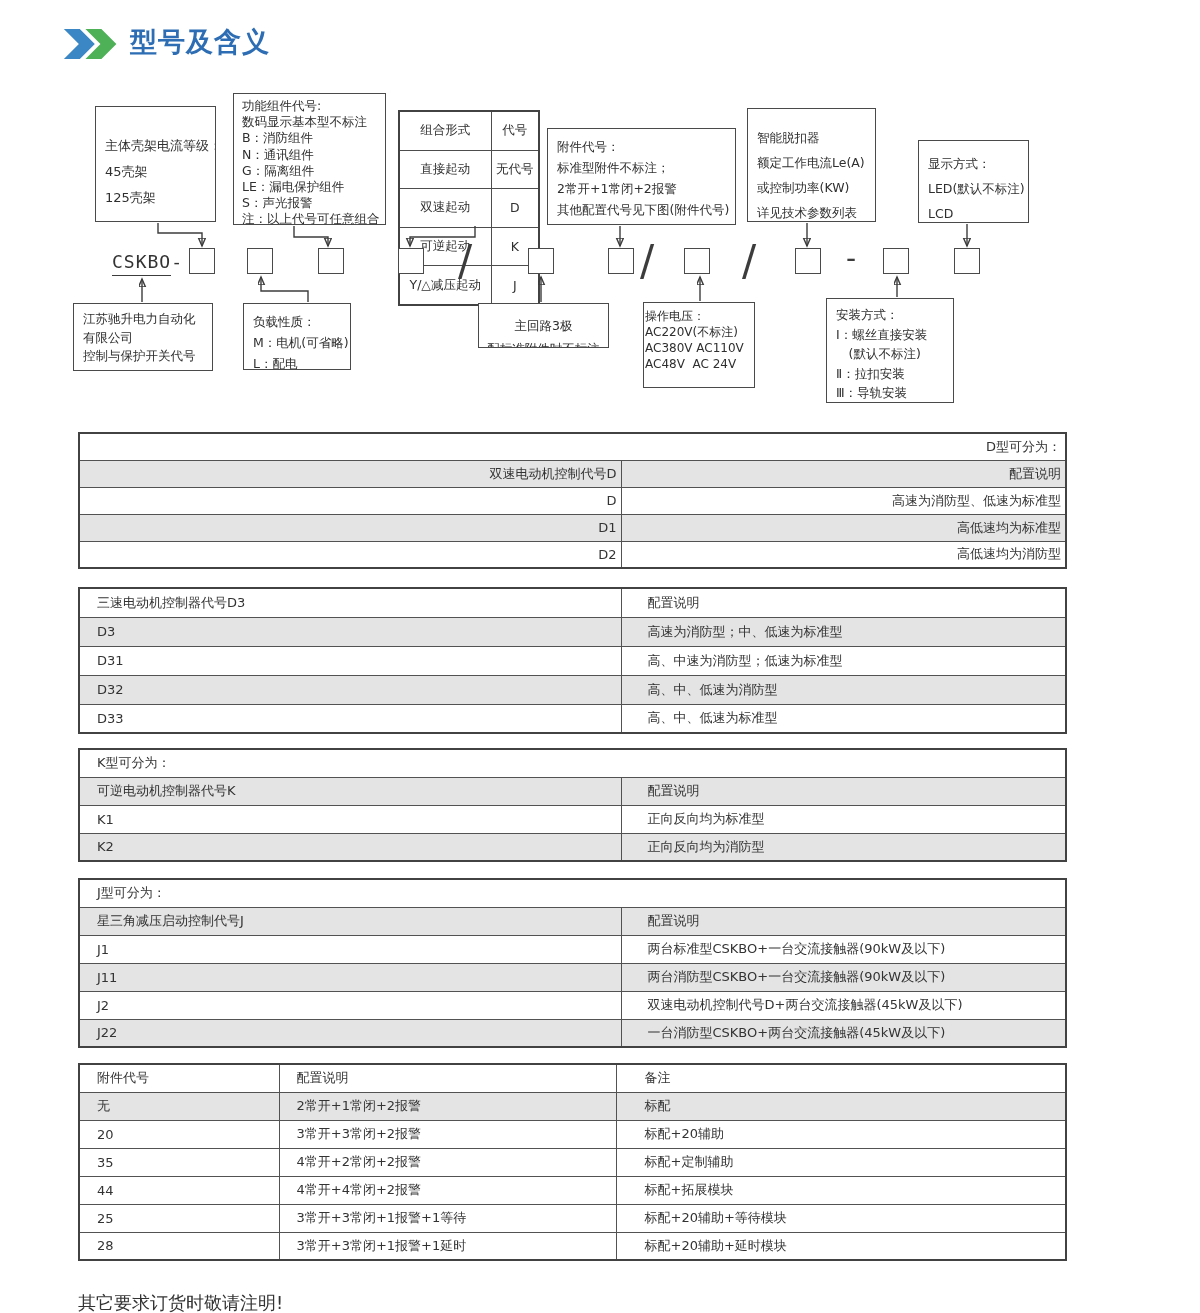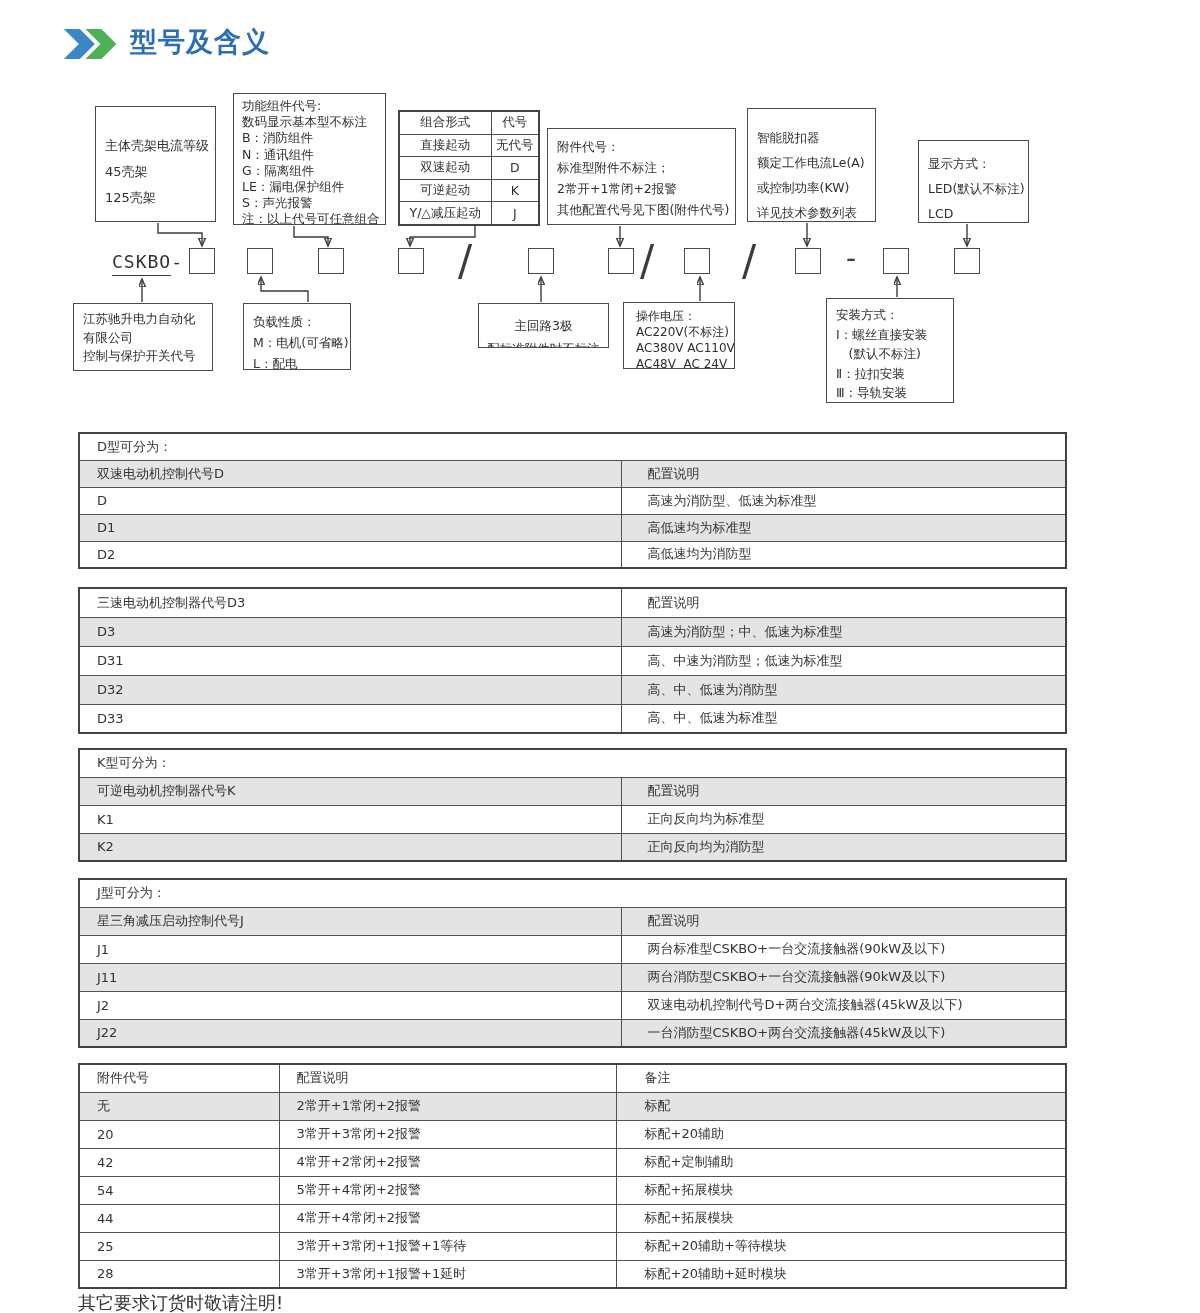--- a/index.html
+++ b/index.html
@@ -15,27 +15,27 @@
   .dbox{position:absolute;box-sizing:border-box;border:1.5px solid #4a4a4a;background:#fff;
         font-size:12.5px;color:#2f2f2f;white-space:pre;overflow:hidden;}
   .b-frame   {left:95px; top:106px;width:121px;height:116px;padding:26px 0 0 9px;line-height:26px;font-size:13px;}
   .b-func    {left:233px;top:93px; width:153px;height:132px;padding:4px 0 0 8px;line-height:16.2px;}
   .b-acc     {left:547px;top:128px;width:189px;height:97px;padding:7px 0 0 9px;line-height:21px;}
   .b-trip    {left:747px;top:108px;width:129px;height:114px;padding:16px 0 0 9px;line-height:25px;}
   .b-disp    {left:918px;top:140px;width:111px;height:83px;padding:10px 0 0 9px;line-height:25px;}
   .b-company {left:73px; top:303px;width:140px;height:68px;padding:6px 0 0 9px;line-height:18.5px;}
   .b-load    {left:243px;top:303px;width:108px;height:67px;padding:7px 0 0 9px;line-height:21px;}
   .b-circuit {left:478px;top:303px;width:131px;height:45px;padding:10px 0 0 0;line-height:23px;text-align:center;}
-  .b-volt    {left:623px;top:302px;width:112px;height:67px;padding:5px 0 0 12px;line-height:16px;font-size:12px;}
+  .b-volt    {left:643px;top:302px;width:112px;height:86px;padding:5px 0 0 1px;line-height:16px;font-size:12px;}
   .b-mount   {left:826px;top:298px;width:128px;height:105px;padding:6px 0 0 9px;line-height:19.5px;}
 
   
   .combo{position:absolute;left:398px;top:110px;border-collapse:collapse;table-layout:fixed;
          border:2px solid #424242;background:#fff;}
-  .combo td{border:1px solid #4d4d4d;height:21.6px;font-size:12.5px;text-align:center;padding:0 2px;color:#2f2f2f;}
+  .combo td{border:1px solid #4d4d4d;height:21.6px;font-size:12.5px;text-align:center;padding:8px 2px;color:#2f2f2f;}
 
   
   .code-prefix{position:absolute;left:112px;top:251px;font-family:"DejaVu Sans Mono","Liberation Mono",monospace;
                font-size:18px;color:#333;letter-spacing:1px;}
   .code-word{border-bottom:1.5px solid #3c3c3c;padding-bottom:3px;}
   .mbox{position:absolute;top:248px;width:26px;height:26px;box-sizing:border-box;
         border:1.5px solid #4a4a4a;background:#fff;}
   .sep{position:absolute;color:#3c3c3c;font-weight:400;}
   .sep-slash{top:238px;font-size:42px;line-height:46px;}
   .sep-dash{top:245px;font-size:28px;line-height:28px;}
@@ -44,21 +44,21 @@
   .connectors path{fill:none;stroke:#3c3c3c;stroke-width:1.4px;}
 
   
   .dtable{position:absolute;left:78px;width:987px;border-collapse:collapse;table-layout:fixed;
           border:2px solid #424242;background:#fff;}
   .dtable td{border:1px solid #525252;font-size:13px;color:#333;padding:0 4px 0 17px;vertical-align:middle;
              overflow:hidden;white-space:nowrap;}
   .dtable td.c2{padding-left:26px;}
   .dtable td.c3{padding-left:28px;}
   .dtable tr.shade td{background:#e4e4e4;}
-  .t-d  {top:432px;} .t-d  tr{height:27px;}
+  .t-d  {top:432px;} .t-d  tr{height:27px;text-align:right;}
   .t-d3 {top:587px;} .t-d3 tr{height:29px;}
   .t-k  {top:748px;} .t-k  tr{height:28px;}
   .t-j  {top:878px;} .t-j  tr{height:28px;}
   .t-acc{top:1063px;border-radius:26px;}.t-acc tr{height:28px;}
 
   .footer-note{position:absolute;left:78px;top:1291px;font-size:18px;color:#333;}
 </style>
 </head>
 <body>
 
@@ -309,28 +309,23 @@
       <td>无</td>
       <td>2常开+1常闭+2报警</td>
       <td class="c3">标配</td>
     </tr>
     <tr>
       <td>20</td>
       <td>3常开+3常闭+2报警</td>
       <td class="c3">标配+20辅助</td>
     </tr>
     <tr>
-      <td>42</td>
+      <td>35</td>
       <td>4常开+2常闭+2报警</td>
       <td class="c3">标配+定制辅助</td>
-    </tr>
-    <tr>
-      <td>54</td>
-      <td>5常开+4常闭+2报警</td>
-      <td class="c3">标配+拓展模块</td>
     </tr>
     <tr>
       <td>44</td>
       <td>4常开+4常闭+2报警</td>
       <td class="c3">标配+拓展模块</td>
     </tr>
     <tr>
       <td>25</td>
       <td>3常开+3常闭+1报警+1等待</td>
       <td class="c3">标配+20辅助+等待模块</td>

